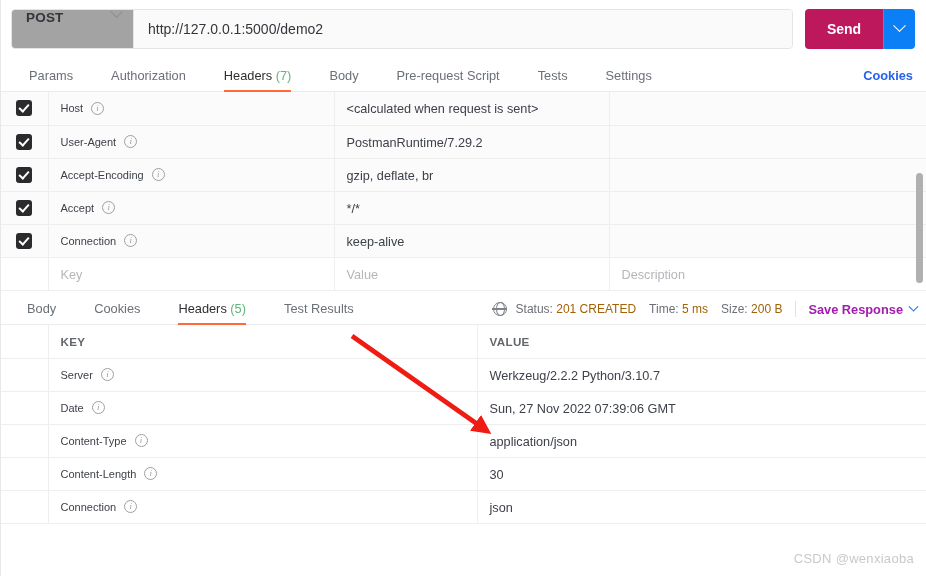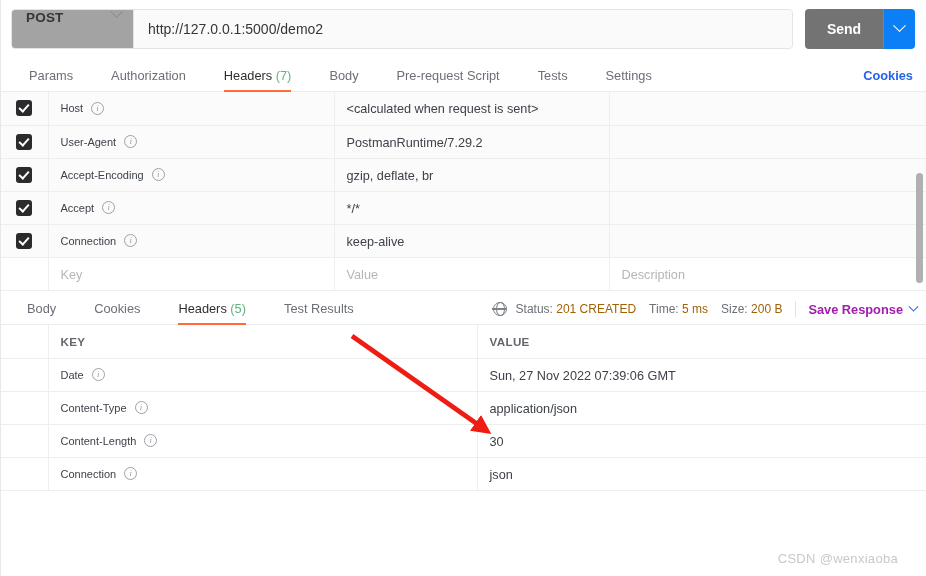--- a/index.html
+++ b/index.html
@@ -81,21 +81,21 @@
     height: 40px;
     border-radius: 4px;
     overflow: hidden;
     flex: 0 0 auto;
   }
   .send-btn {
     display: flex;
     align-items: center;
     justify-content: center;
     width: 78px; height: 100%;
-    background: #737373;
+    background: #be185d;
     color: #ffffff;
     font-size: 14px;
     font-weight: bold;
     border: none;
     cursor: pointer;
     font-family: "Liberation Sans", sans-serif;
   }
   .send-caret {
     display: flex;
     align-items: center;
@@ -322,21 +322,21 @@
   .arrow-svg {
     position: absolute;
     left: 0; top: 0;
     width: 926px; height: 576px;
     pointer-events: none;
   }
 
   
   .watermark {
     position: absolute;
-    right: 28px;
+    right: 12px;
     bottom: 10px;
     font-size: 13px;
     color: #c9c9c9;
     letter-spacing: 0.3px;
     white-space: nowrap;
   }
 </style>
 </head>
 <body>
 
@@ -538,20 +538,32 @@
           <th>
             <span class="hdr-text">VALUE</span>
           </th>
         </tr>
       </thead>
       <tbody>
         <tr>
           <td></td>
           <td>
             <div class="kcell">
+              <span class="ktext">Server</span>
+              <span class="info-icon">i</span>
+            </div>
+          </td>
+          <td>
+            <span class="vtext">Werkzeug/2.2.2 Python/3.10.7</span>
+          </td>
+        </tr>
+        <tr>
+          <td></td>
+          <td>
+            <div class="kcell">
               <span class="ktext">Date</span>
               <span class="info-icon">i</span>
             </div>
           </td>
           <td>
             <span class="vtext">Sun, 27 Nov 2022 07:39:06 GMT</span>
           </td>
         </tr>
         <tr>
           <td></td>

